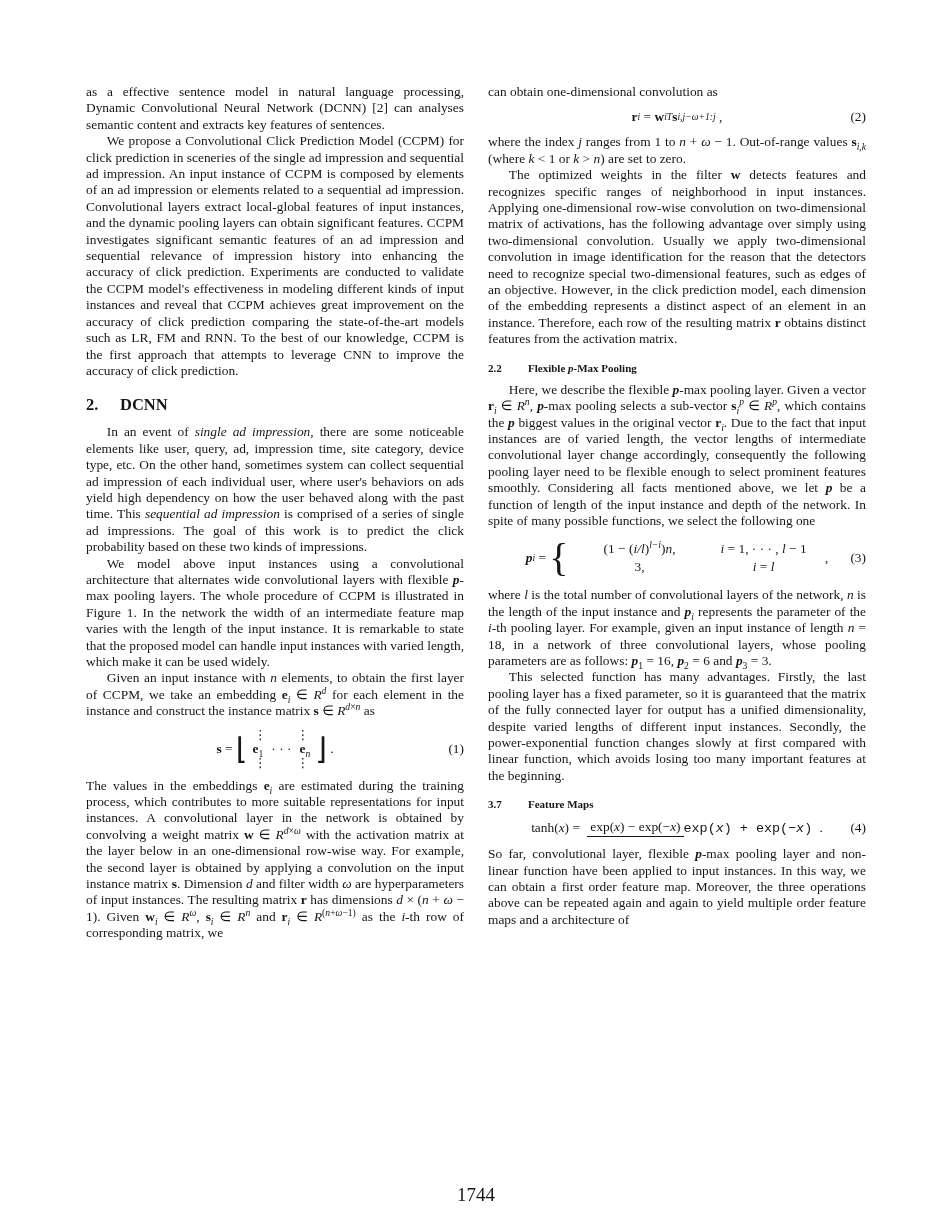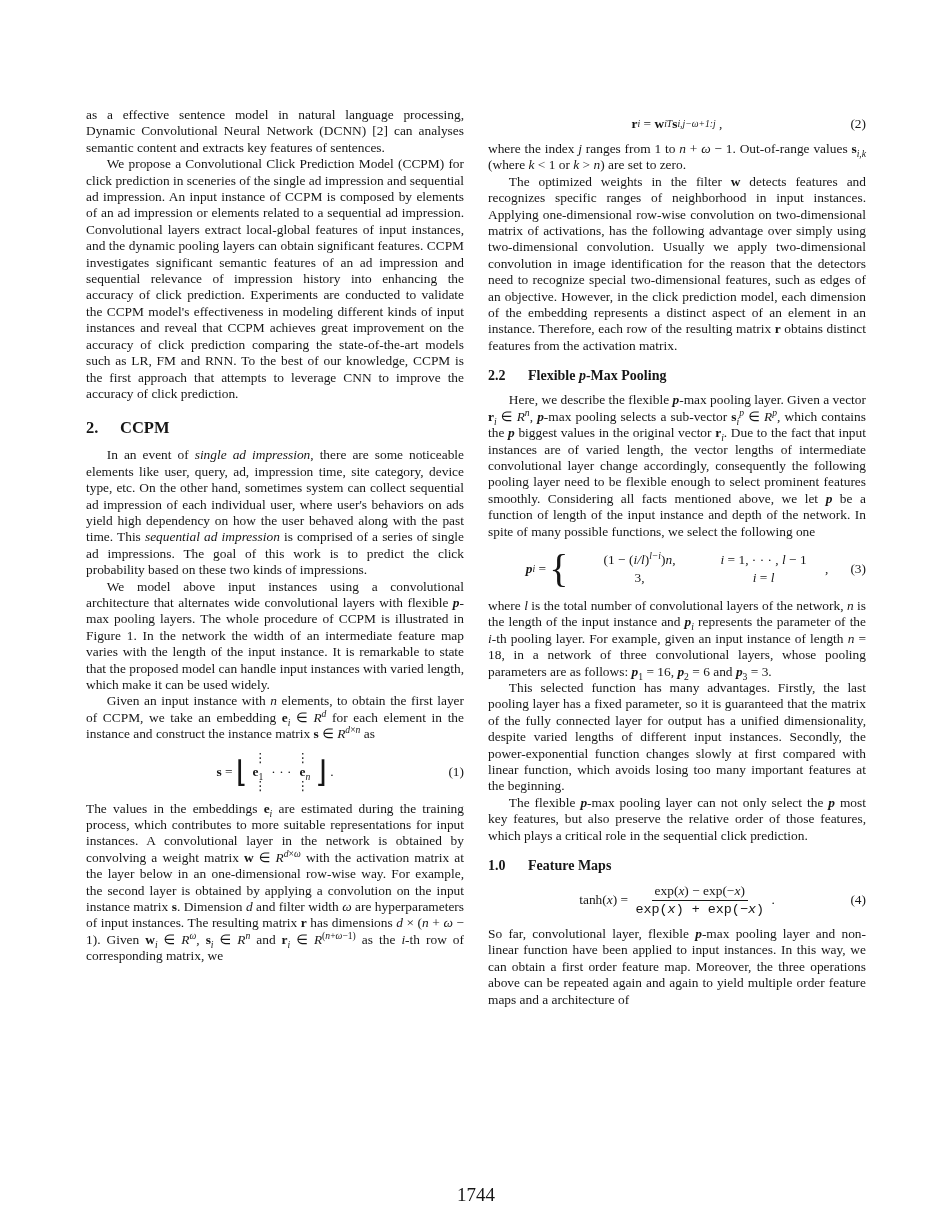--- a/index.html
+++ b/index.html
@@ -5,60 +5,60 @@
   * { margin:0; padding:0; box-sizing:border-box; }
   html,body { background:#ffffff; }
   body {
     width:952px; height:1232px;
     font-family:"Liberation Serif", serif;
     color:#161616;
     position:relative;
     overflow:hidden;
   }
   .page { position:relative; width:952px; height:1232px; padding:84px 86px 0 86px; }
-  .columns { display:flex; gap:24px;margin-top:23px; }
+  .columns { display:flex; gap:24px; }
   .col { width:378px; }
 
   p {
     font-size:13.4px; line-height:16.4px;
     text-align:justify; text-indent:1.55em;
   }
   p.noindent { text-indent:0; }
 
   sub, sup { font-size:72%; line-height:0; }
 
   .sec {
     display:flex; align-items:baseline;
     font-weight:bold; font-size:16.5px;
     margin:16px 0 9px 0;
   }
   .sec .num { display:inline-block; min-width:34px; }
   .subsec {
     display:flex; align-items:baseline;
-    font-weight:bold; font-size:14px;
+    font-weight:bold; font-size:11px;
     margin:14px 0 8px 0;
   }
   .subsec .num { display:inline-block; min-width:40px; }
 
   .equation {
     position:relative;
     display:flex; align-items:center; justify-content:center;
     margin:9px 0; font-size:13.4px;
   }
   .eqno { position:absolute; right:0; top:50%; transform:translateY(-50%); }
   .eqbody { display:inline-flex; align-items:center; }
 
   
   .m-outer { display:inline-flex; align-items:center; white-space:pre; }
   .mat { display:inline-flex; flex-direction:column; align-items:center; padding:0 5px; }
   .dots { line-height:12px; font-size:12.5px; }
   .dgap { display:inline-block; width:30px; }
   .cd { margin:0 8px; }
   .brk { font-size:30px; line-height:1; font-weight:400; }
-  .frac { display:inline-flex; flex-direction:column; align-items:center; margin:0 4px; }
+  .frac { display:inline-flex; flex-direction:row; align-items:center; margin:0 4px; }
   .fnum { padding:0 3px 1px 3px; border-bottom:1px solid currentColor; }
   .fden { padding-top:1px;font-family:Liberation Mono, monospace; }
   .brace { font-size:40px; font-weight:300; line-height:1; margin-right:5px; }
   .cases { display:inline-flex; flex-direction:column; row-gap:2px; }
   .crow { display:flex; }
   .cexp { min-width:132px; text-align:center; }
   .ccond { min-width:116px; text-align:center; }
 
   .footer {
     position:absolute; left:0; right:0; bottom:26px;
@@ -70,40 +70,41 @@
 
 <div class="page">
   <div class="columns">
 
     <div class="col">
       <p class="noindent">as a effective sentence model in natural language processing, Dynamic Convolutional Neural Network (DCNN) [2] can analyses semantic content and extracts key features of sentences.</p>
       <p>We propose a Convolutional Click Prediction Model (CCPM) for click prediction in sceneries of the single ad impression and sequential ad impression. An input instance of CCPM is composed by elements of an ad impression or elements related to a sequential ad impression. Convolutional layers extract local-global features of input instances, and the dynamic pooling layers can obtain significant features. CCPM investigates significant semantic features of an ad impression and sequential relevance of impression history into enhancing the accuracy of click prediction. Experiments are conducted to validate the CCPM model's effectiveness in modeling different kinds of input instances and reveal that CCPM achieves great improvement on the accuracy of click prediction comparing the state-of-the-art models such as LR, FM and RNN. To the best of our knowledge, CCPM is the first approach that attempts to leverage CNN to improve the accuracy of click prediction.</p>
 
       <div class="sec">
         <span class="num">2.</span>
-        <span>CCPM</span>
+        <span>DCNN</span>
       </div>
 
       <p>In an event of <i>single ad impression</i>, there are some noticeable elements like user, query, ad, impression time, site category, device type, etc. On the other hand, sometimes system can collect sequential ad impression of each individual user, where user's behaviors on ads yield high dependency on how the user behaved along with the past time. This <i>sequential ad impression</i> is comprised of a series of single ad impressions. The goal of this work is to predict the click probability based on these two kinds of impressions.</p>
       <p>We model above input instances using a convolutional architecture that alternates wide convolutional layers with flexible <b><i>p</i></b>-max pooling layers. The whole procedure of CCPM is illustrated in Figure 1. In the network the width of an intermediate feature map varies with the length of the input instance. It is remarkable to state that the proposed model can handle input instances with varied length, which make it can be used widely.</p>
 
 
       <p>Given an input instance with <i>n</i> elements, to obtain the first layer of CCPM, we take an embedding <b>e</b><sub><i>i</i></sub> ∈ <i>R</i><sup><i>d</i></sup> for each element in the instance and construct the instance matrix <b>s</b> ∈ <i>R</i><sup><i>d</i>×<i>n</i></sup> as</p>
 
       <div class="equation">
         <span class="eqbody">
             <span class="m-outer"><b>s</b>&nbsp;=&nbsp;<span class="brk">⌊</span><span class="mat"><span class="dots">⋮<span class="dgap"></span>⋮</span><span class="mrow"><b>e</b><sub>1</sub><span class="cd">· · ·</span><b>e</b><sub><i>n</i></sub></span><span class="dots">⋮<span class="dgap"></span>⋮</span></span><span class="brk">⌋</span>&nbsp;.</span>
           </span>
         <span class="eqno">(1)</span>
       </div>
 
       <p class="noindent">The values in the embeddings <b>e</b><sub><i>i</i></sub> are estimated during the training process, which contributes to more suitable representations for input instances. A convolutional layer in the network is obtained by convolving a weight matrix <b>w</b> ∈ <i>R</i><sup><i>d</i>×<i>ω</i></sup> with the activation matrix at the layer below in an one-dimensional row-wise way. For example, the second layer is obtained by applying a convolution on the input instance matrix <b>s</b>. Dimension <i>d</i> and filter width <i>ω</i> are hyperparameters of input instances. The resulting matrix <b>r</b> has dimensions <i>d</i> × (<i>n</i> + <i>ω</i> − 1). Given <b>w</b><sub><i>i</i></sub> ∈ <i>R</i><sup><i>ω</i></sup>, <b>s</b><sub><i>i</i></sub> ∈ <i>R</i><sup><i>n</i></sup> and <b>r</b><sub><i>i</i></sub> ∈ <i>R</i><sup>(<i>n</i>+<i>ω</i>−1)</sup> as the <i>i</i>-th row of corresponding matrix, we</p>
     </div>
 
     <div class="col">
+      <p class="noindent">can obtain one-dimensional convolution as</p>
 
       <div class="equation">
         <span class="eqbody">
             <span class="m-outer"><b>r</b><sub><i>i</i></sub>&nbsp;=&nbsp;<b>w</b><sub><i>i</i></sub><sup><i>T</i></sup><b>s</b><sub><i>i,j−ω+1:j</i></sub>&nbsp;,</span>
           </span>
         <span class="eqno">(2)</span>
       </div>
 
       <p class="noindent">where the index <i>j</i> ranges from 1 to <i>n</i> + <i>ω</i> − 1. Out-of-range values <b>s</b><sub><i>i,k</i></sub> (where <i>k</i> &lt; 1 or <i>k</i> &gt; <i>n</i>) are set to zero.</p>
       <p>The optimized weights in the filter <b>w</b> detects features and recognizes specific ranges of neighborhood in input instances. Applying one-dimensional row-wise convolution on two-dimensional matrix of activations, has the following advantage over simply using two-dimensional convolution. Usually we apply two-dimensional convolution in image identification for the reason that the detectors need to recognize special two-dimensional features, such as edges of an objective. However, in the click prediction model, each dimension of the embedding represents a distinct aspect of an element in an instance. Therefore, each row of the resulting matrix <b>r</b> obtains distinct features from the activation matrix.</p>
@@ -117,24 +118,23 @@
 
       <div class="equation">
         <span class="eqbody">
             <span class="m-outer"><b><i>p</i></b><sub><i>i</i></sub>&nbsp;=&nbsp;<span class="brace">{</span><span class="cases"><span class="crow"><span class="cexp">(1 − (<i>i/l</i>)<sup><i>l−i</i></sup>)<i>n</i>,</span><span class="ccond"><i>i</i> = 1, · · · , <i>l</i> − 1</span></span><span class="crow"><span class="cexp">3,</span><span class="ccond"><i>i</i> = <i>l</i></span></span></span>&nbsp;,</span>
           </span>
         <span class="eqno">(3)</span>
       </div>
 
       <p class="noindent">where <i>l</i> is the total number of convolutional layers of the network, <i>n</i> is the length of the input instance and <b><i>p</i></b><sub><i>i</i></sub> represents the parameter of the <i>i</i>-th pooling layer. For example, given an input instance of length <i>n</i> = 18, in a network of three convolutional layers, whose pooling parameters are as follows: <b><i>p</i></b><sub>1</sub> = 16, <b><i>p</i></b><sub>2</sub> = 6 and <b><i>p</i></b><sub>3</sub> = 3.</p>
       <p>This selected function has many advantages. Firstly, the last pooling layer has a fixed parameter, so it is guaranteed that the matrix of the fully connected layer for output has a unified dimensionality, despite varied lengths of different input instances. Secondly, the power-exponential function changes slowly at first compared with linear function, which avoids losing too many important features at the beginning.</p>
-      <p>The flexible <b><i>p</i></b>-max pooling layer can not only select the <b><i>p</i></b> most key features, but also preserve the relative order of those features, which plays a critical role in the sequential click prediction.</p>
 
       <div class="subsec">
-        <span class="num">1.0</span>
+        <span class="num">3.7</span>
         <span>Feature Maps</span>
       </div>
 
 
       <div class="equation">
         <span class="eqbody">
             <span class="m-outer">tanh(<i>x</i>)&nbsp;=&nbsp;<span class="frac"><span class="fnum">exp(<i>x</i>) − exp(−<i>x</i>)</span><span class="fden">exp(<i>x</i>) + exp(−<i>x</i>)</span></span>&nbsp;.</span>
           </span>
         <span class="eqno">(4)</span>
       </div>

